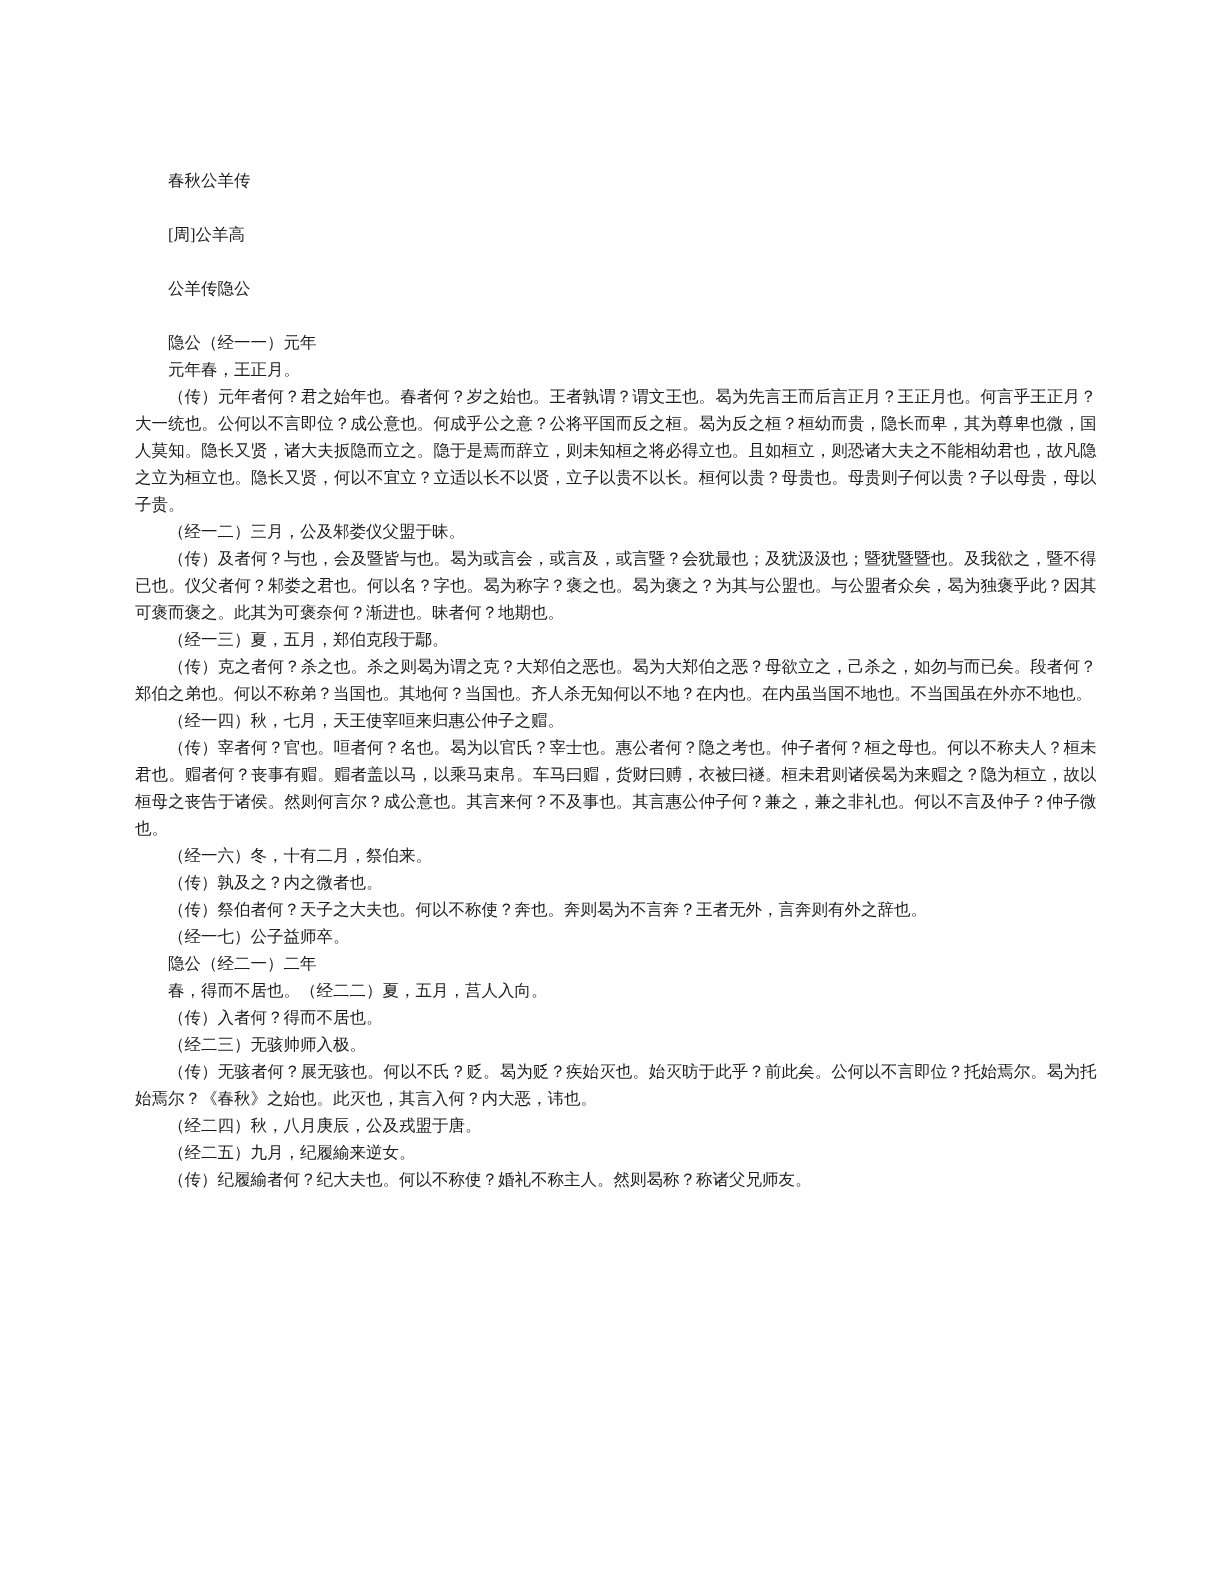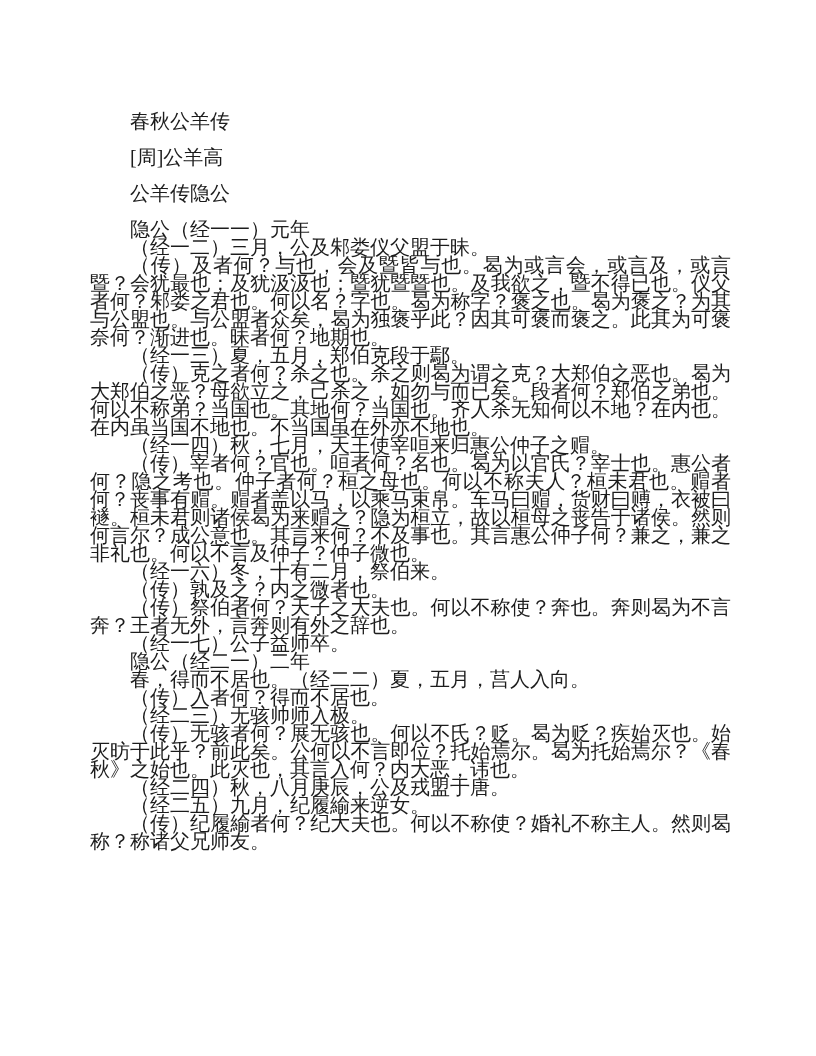--- a/index.html
+++ b/index.html
@@ -14,21 +14,21 @@
     background: #ffffff;
     overflow: hidden;
     font-family: "Liberation Serif", "DejaVu Serif", serif;
   }
   .text-block {
     position: absolute;
     left: 90px;
     top: 112px;
     width: 641px;
     color: #1c1c1c;
-    font-size: 20px;
+    font-size: 11px;
     line-height: 18px;
     text-align: justify;
     word-break: break-all;
   }
   .text-block p {
     margin: 0;
     padding: 0;
     text-indent: 2em;
   }
   .text-block p.spaced {
@@ -37,20 +37,22 @@
 </style>
 </head>
 <body>
 
 <div class="page">
   <div class="text-block">
     <p class="spaced">春秋公羊传</p>
     <p class="spaced">[周]公羊高</p>
     <p class="spaced">公羊传隐公</p>
     <p>隐公（经一一）元年</p>
+    <p>元年春，王正月。</p>
+    <p>（传）元年者何？君之始年也。春者何？岁之始也。王者孰谓？谓文王也。曷为先言王而后言正月？王正月也。何言乎王正月？大一统也。公何以不言即位？成公意也。何成乎公之意？公将平国而反之桓。曷为反之桓？桓幼而贵，隐长而卑，其为尊卑也微，国人莫知。隐长又贤，诸大夫扳隐而立之。隐于是焉而辞立，则未知桓之将必得立也。且如桓立，则恐诸大夫之不能相幼君也，故凡隐之立为桓立也。隐长又贤，何以不宜立？立适以长不以贤，立子以贵不以长。桓何以贵？母贵也。母贵则子何以贵？子以母贵，母以子贵。</p>
     <p>（经一二）三月，公及邾娄仪父盟于昧。</p>
     <p>（传）及者何？与也，会及暨皆与也。曷为或言会，或言及，或言暨？会犹最也；及犹汲汲也；暨犹暨暨也。及我欲之，暨不得已也。仪父者何？邾娄之君也。何以名？字也。曷为称字？褒之也。曷为褒之？为其与公盟也。与公盟者众矣，曷为独褒乎此？因其可褒而褒之。此其为可褒奈何？渐进也。昧者何？地期也。</p>
     <p>（经一三）夏，五月，郑伯克段于鄢。</p>
     <p>（传）克之者何？杀之也。杀之则曷为谓之克？大郑伯之恶也。曷为大郑伯之恶？母欲立之，己杀之，如勿与而已矣。段者何？郑伯之弟也。何以不称弟？当国也。其地何？当国也。齐人杀无知何以不地？在内也。在内虽当国不地也。不当国虽在外亦不地也。</p>
     <p>（经一四）秋，七月，天王使宰咺来归惠公仲子之赗。</p>
     <p>（传）宰者何？官也。咺者何？名也。曷为以官氏？宰士也。惠公者何？隐之考也。仲子者何？桓之母也。何以不称夫人？桓未君也。赗者何？丧事有赗。赗者盖以马，以乘马束帛。车马曰赗，货财曰赙，衣被曰襚。桓未君则诸侯曷为来赗之？隐为桓立，故以桓母之丧告于诸侯。然则何言尔？成公意也。其言来何？不及事也。其言惠公仲子何？兼之，兼之非礼也。何以不言及仲子？仲子微也。</p>
     <p>（经一六）冬，十有二月，祭伯来。</p>
     <p>（传）孰及之？内之微者也。</p>
     <p>（传）祭伯者何？天子之大夫也。何以不称使？奔也。奔则曷为不言奔？王者无外，言奔则有外之辞也。</p>
     <p>（经一七）公子益师卒。</p>

